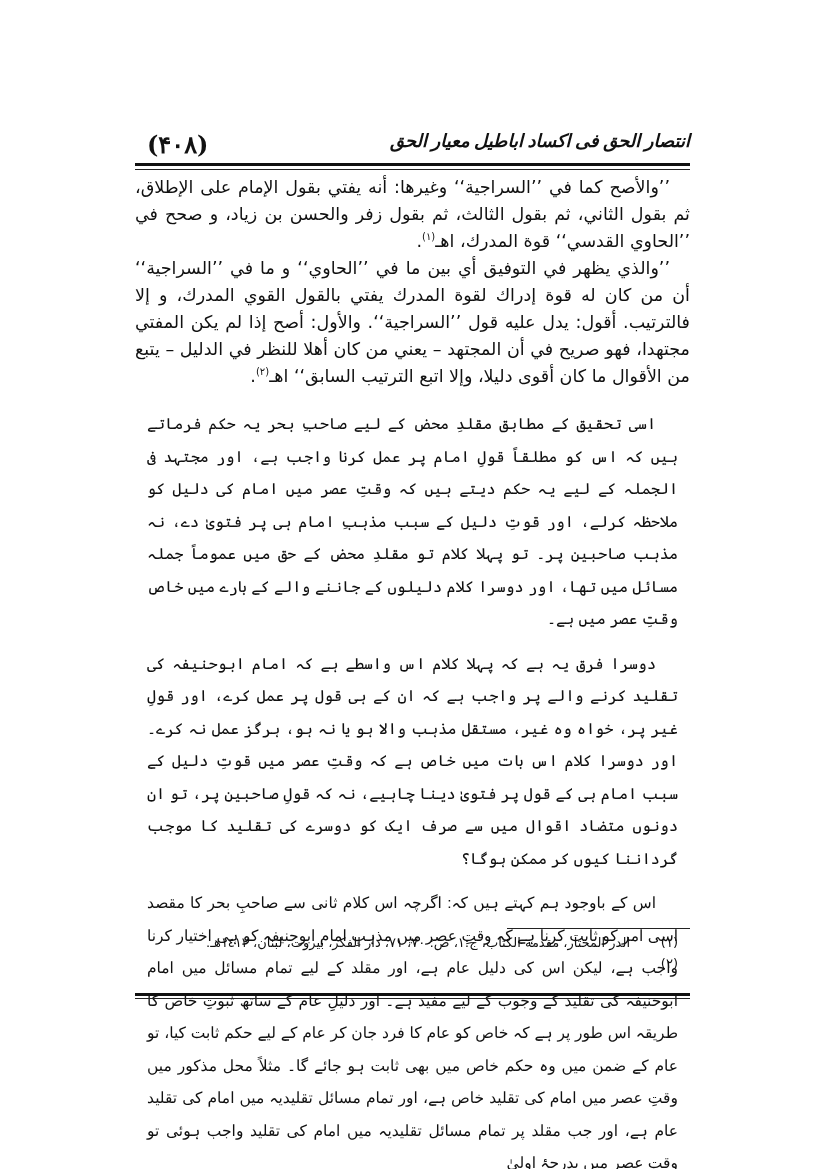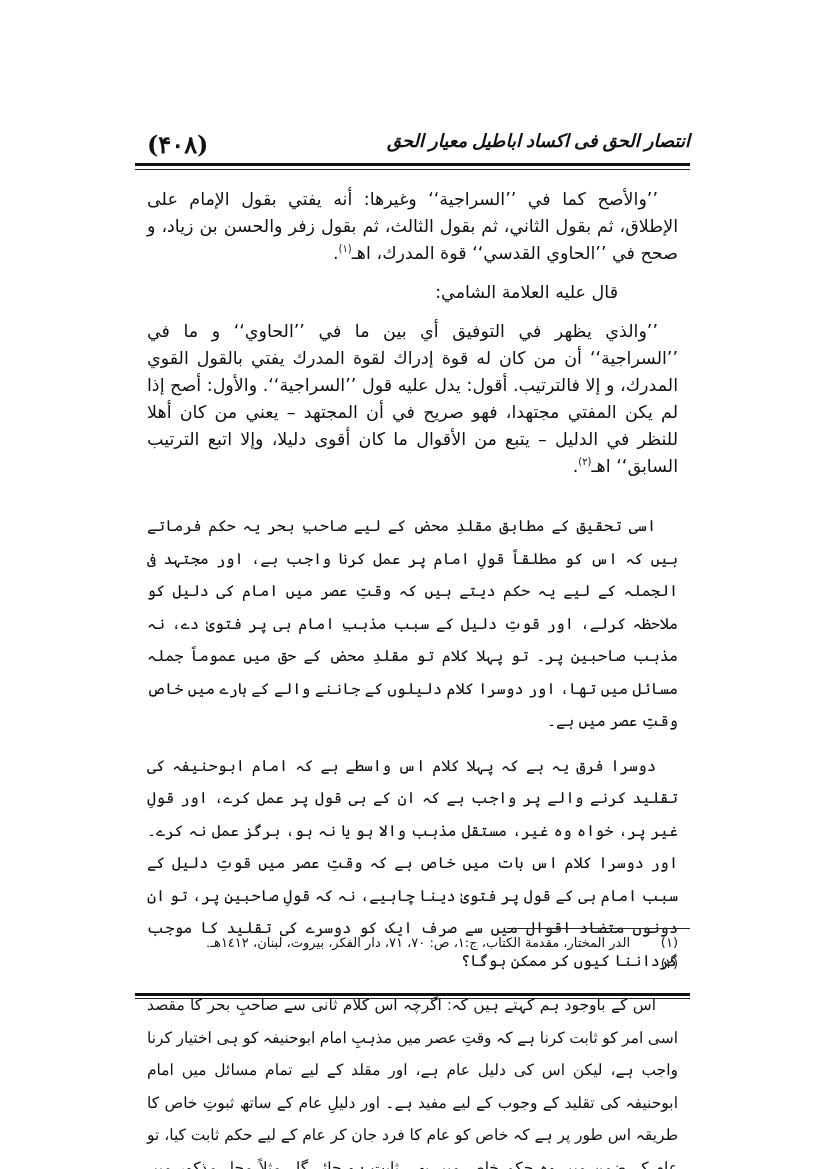--- a/index.html
+++ b/index.html
@@ -10,21 +10,21 @@
       overflow: hidden;
       color: #111;
     }
     .page { position: absolute; left: 0; top: 0; width: 826px; height: 1169px; }
     .header {
       position: absolute; left: 135px; top: 128px; width: 555px; height: 32px;
       direction: rtl;
     }
     .running-title {
       position: absolute; right: 0; top: 2px;
-      font-family: Liberation Sans, sans-serif;
+      font-family: Liberation Serif, serif;
       font-size: 18px; font-weight: bold; font-style: italic;
       color: #111; white-space: nowrap;
     }
     .page-number {
       position: absolute; left: 12px; top: 2px;
       font-family: "DejaVu Serif", serif;
       font-size: 24px; font-weight: bold;
       direction: ltr; color: #111;
     }
     .rule-thick { position: absolute; left: 135px; width: 555px; height: 3px; background: #111; }
@@ -34,21 +34,21 @@
     .bot-thick { top: 993px; }
     .bot-thin  { top: 998px; }
 
     .body-text {
       position: absolute; left: 135px; top: 174px; width: 555px;
       direction: rtl; text-align: justify;
     }
     .arabic {
       font-family: "DejaVu Sans", sans-serif;
       font-size: 17.5px; line-height: 27px;
-      margin: 12px; text-align-last: right;
+      margin: 0; text-align-last: right;
     }
     .arabic.indent { text-indent: 20px; }
     .arabic.attribution { text-indent: 60px; }
     .urdu {
       font-family: Liberation Sans, sans-serif;
       font-size: 15.5px; line-height: 32.5px;
       margin: 12px; text-align-last: right;
     }
     .urdu.indent { text-indent: 22px; }
     .gap { height: 6px; }
@@ -73,21 +73,20 @@
 
   <div class="header">
     <span class="running-title">انتصار الحق فی اکساد اباطیل معیار الحق</span>
     <span class="page-number">(۴۰۸)</span>
   </div>
   <div class="rule-thick top-thick"></div>
   <div class="rule-thin top-thin"></div>
 
   <div class="body-text">
     <p class="arabic indent"><span>’’والأصح كما في ’’السراجية‘‘ وغيرها: أنه يفتي بقول الإمام على الإطلاق، ثم بقول الثاني، ثم بقول الثالث، ثم بقول زفر والحسن بن زياد، و صحح في ’’الحاوي القدسي‘‘ قوة المدرك، اهـ</span><sup class="fn">(۱)</sup>.</p>
-    <p class="arabic attribution">قال عليه العلامة الشامي:</p>
     <p class="arabic indent"><span>’’والذي يظهر في التوفيق أي بين ما في ’’الحاوي‘‘ و ما في ’’السراجية‘‘ أن من كان له قوة إدراك لقوة المدرك يفتي بالقول القوي المدرك، و إلا فالترتيب. أقول: يدل عليه قول ’’السراجية‘‘. والأول: أصح إذا لم يكن المفتي مجتهدا، فهو صريح في أن المجتهد – يعني من كان أهلا للنظر في الدليل – يتبع من الأقوال ما كان أقوى دليلا، وإلا اتبع الترتيب السابق‘‘ اهـ</span><sup class="fn">(۲)</sup>.</p>
     <div class="gap"></div>
     <p class="urdu indent">اسی تحقیق کے مطابق مقلدِ محض کے لیے صاحبِ بحر یہ حکم فرماتے ہیں کہ اس کو مطلقاً قولِ امام پر عمل کرنا واجب ہے، اور مجتہد فی الجملہ کے لیے یہ حکم دیتے ہیں کہ وقتِ عصر میں امام کی دلیل کو ملاحظہ کرلے، اور قوتِ دلیل کے سبب مذہبِ امام ہی پر فتویٰ دے، نہ مذہب صاحبین پر۔ تو پہلا کلام تو مقلدِ محض کے حق میں عموماً جملہ مسائل میں تھا، اور دوسرا کلام دلیلوں کے جاننے والے کے بارے میں خاص وقتِ عصر میں ہے۔</p>
     <p class="urdu indent">دوسرا فرق یہ ہے کہ پہلا کلام اس واسطے ہے کہ امام ابوحنیفہ کی تقلید کرنے والے پر واجب ہے کہ ان کے ہی قول پر عمل کرے، اور قولِ غیر پر، خواہ وہ غیر، مستقل مذہب والا ہو یا نہ ہو، ہرگز عمل نہ کرے۔ اور دوسرا کلام اس بات میں خاص ہے کہ وقتِ عصر میں قوتِ دلیل کے سبب امام ہی کے قول پر فتویٰ دینا چاہیے، نہ کہ قولِ صاحبین پر، تو ان دونوں متضاد اقوال میں سے صرف ایک کو دوسرے کی تقلید کا موجب گرداننا کیوں کر ممکن ہوگا؟</p>
     <p class="urdu indent">اس کے باوجود ہم کہتے ہیں کہ: اگرچہ اس کلام ثانی سے صاحبِ بحر کا مقصد اسی امر کو ثابت کرنا ہے کہ وقتِ عصر میں مذہبِ امام ابوحنیفہ کو ہی اختیار کرنا واجب ہے، لیکن اس کی دلیل عام ہے، اور مقلد کے لیے تمام مسائل میں امام ابوحنیفہ کی تقلید کے وجوب کے لیے مفید ہے۔ اور دلیلِ عام کے ساتھ ثبوتِ خاص کا طریقہ اس طور پر ہے کہ خاص کو عام کا فرد جان کر عام کے لیے حکم ثابت کیا، تو عام کے ضمن میں وہ حکم خاص میں بھی ثابت ہو جائے گا۔ مثلاً محل مذکور میں وقتِ عصر میں امام کی تقلید خاص ہے، اور تمام مسائل تقلیدیہ میں امام کی تقلید عام ہے، اور جب مقلد پر تمام مسائل تقلیدیہ میں امام کی تقلید واجب ہوئی تو وقتِ عصر میں بدرجۂ اولیٰ</p>
   </div>
 
   <div class="fn-sep"></div>
   <div class="footnotes">
     <div class="footnote">

